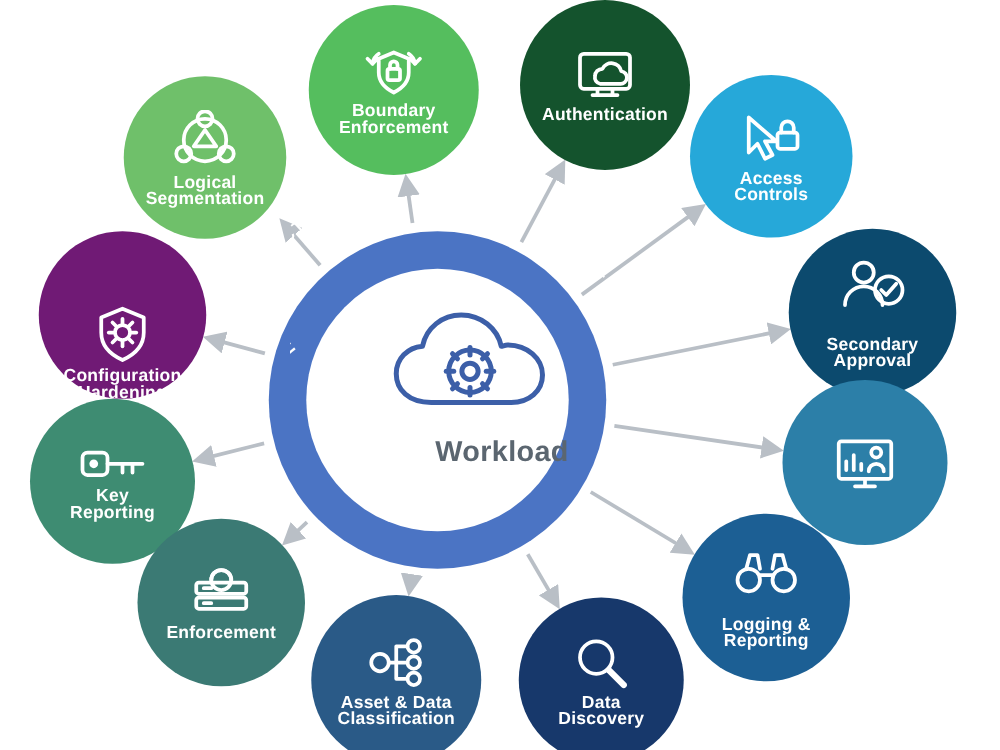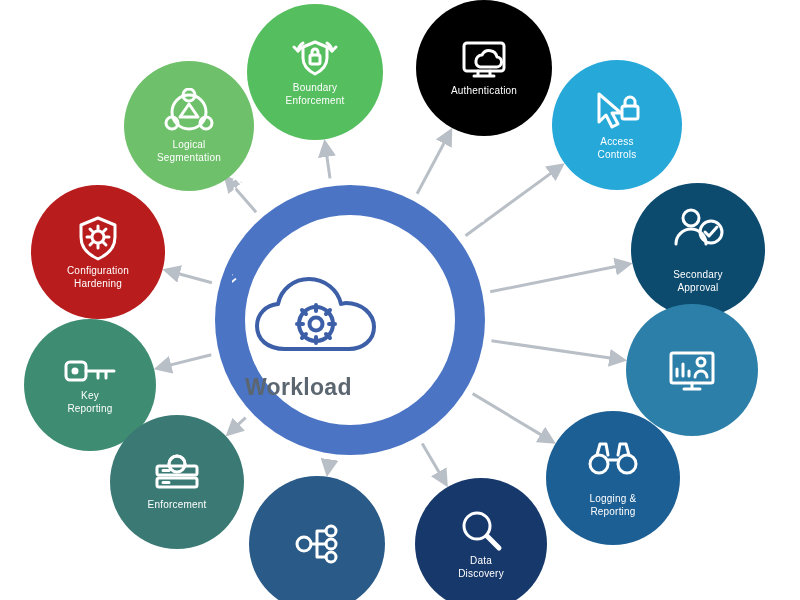--- a/index.html
+++ b/index.html
@@ -29,23 +29,23 @@
     color: #ffffff;
     text-align: center;
     box-sizing: border-box;
   }
   .bubble .icon {
     display: flex;
     align-items: center;
     justify-content: center;
   }
   .bubble .blabel {
-    font-size: 10px;
+    font-size: 14px;
     line-height: 12.5px;
-    font-weight: 400;
+    font-weight: 700;
     letter-spacing: 0.2px;
     padding: 0 6px;
     margin-top: 3px;
     white-space: pre-line;
   }
   
   #ring {
     position: absolute;
     left: 215px;
     top: 185px;
@@ -59,26 +59,26 @@
     left: 30px;
     top: 30px;
     width: 210px;
     height: 210px;
     border-radius: 50%;
     background: #ffffff;
   }
   #center-core {
     position: absolute;
     left: 245px;
-    top: 231px;
+    top: 204px;
     width: 210px;
     height: 210px;
     display: flex;
     flex-direction: column;
-    align-items: flex-start;
+    align-items: flex-end;
     justify-content: center;
   }
   #center-core .clabel {
     font-size: 23px;
     font-weight: 700;
     color: #5b6670;
     letter-spacing: 0.3px;
     margin-top: 4px;
   }
   .ring-text {
@@ -191,31 +191,31 @@
         <path d="M24,18 v-3 a3,3 0 0 1 6,0 v3" fill="none" stroke="#ffffff" stroke-width="3" stroke-linecap="round" stroke-linejoin="round"></path>
         <path d="M10,14 a11,11 0 0 1 5,-8" fill="none" stroke="#ffffff" stroke-width="3" stroke-linecap="round" stroke-linejoin="round"></path>
             <path d="M6,10 l4,4 l4,-4" fill="none" stroke="#ffffff" stroke-width="3" stroke-linecap="round" stroke-linejoin="round"></path>
         <path d="M44,14 a11,11 0 0 0 -5,-8" fill="none" stroke="#ffffff" stroke-width="3" stroke-linecap="round" stroke-linejoin="round"></path>
             <path d="M48,10 l-4,4 l-4,-4" fill="none" stroke="#ffffff" stroke-width="3" stroke-linecap="round" stroke-linejoin="round"></path>
       </svg>
         </span>
         <span class="blabel">Boundary
 Enforcement</span>
       </div>
-      <div class="bubble" style="left: 416px; top: 0px; width: 136px; height: 136px; background: #000000;">
+      <div class="bubble" style="left: 416px; top: 0px; width: 136px; height: 136px; background: #14532d;">
         <span class="icon">
           <svg width="52" height="44" viewBox="0 0 52 44">
         <rect x="6" y="5" width="40" height="28" rx="3" fill="none" stroke="#ffffff" stroke-width="3" stroke-linecap="round" stroke-linejoin="round"></rect>
         <path d="M20,33 v5 M32,33 v5 M16,38 h20" fill="none" stroke="#ffffff" stroke-width="3" stroke-linecap="round" stroke-linejoin="round"></path>
         <path d="M18,23 a6,6 0 0 1 6,-6 a8,8 0 0 1 15,2 a5,5 0 0 1 -1,10 H22 a5,5 0 0 1 -4,-6 z" fill="none" stroke="#ffffff" stroke-width="3" stroke-linecap="round" stroke-linejoin="round"></path>
       </svg>
         </span>
         <span class="blabel">Authentication</span>
       </div>
-      <div class="bubble" style="left: 124px; top: 61px; width: 130px; height: 130px; background: rgb(111, 192, 106);">
+      <div class="bubble" style="left: 99px; top: 61px; width: 130px; height: 130px; background: rgb(111, 192, 106);">
         <span class="icon">
           <svg width="52" height="48" viewBox="0 0 52 48">
         <circle cx="26" cy="24" r="17" fill="none" stroke="#ffffff" stroke-width="3" stroke-linecap="round" stroke-linejoin="round"></circle>
         <circle cx="26" cy="7" r="6" fill="none" stroke="#ffffff" stroke-width="3" stroke-linecap="round" stroke-linejoin="round"></circle>
         <circle cx="9" cy="35" r="6" fill="none" stroke="#ffffff" stroke-width="3" stroke-linecap="round" stroke-linejoin="round"></circle>
         <circle cx="43" cy="35" r="6" fill="none" stroke="#ffffff" stroke-width="3" stroke-linecap="round" stroke-linejoin="round"></circle>
         <path d="M26,16 l-9,13 h18 z" fill="none" stroke="#ffffff" stroke-width="3" stroke-linecap="round" stroke-linejoin="round"></path>
       </svg>
         </span>
         <span class="blabel">Logical
@@ -225,21 +225,21 @@
         <span class="icon">
           <svg width="52" height="44" viewBox="0 0 52 44">
         <path d="M8,5 L8,33 L15,26 L21,38 L27,35 L21,24 L30,24 Z" fill="none" stroke="#ffffff" stroke-width="3" stroke-linecap="round" stroke-linejoin="round"></path>
         <rect x="31" y="17" width="16" height="13" rx="2" fill="none" stroke="#ffffff" stroke-width="3" stroke-linecap="round" stroke-linejoin="round"></rect>
         <path d="M34,17 v-4 a5,5 0 0 1 10,0 v4" fill="none" stroke="#ffffff" stroke-width="3" stroke-linecap="round" stroke-linejoin="round"></path>
       </svg>
         </span>
         <span class="blabel">Access
 Controls</span>
       </div>
-      <div class="bubble" style="left: 31px; top: 185px; width: 134px; height: 134px; background: #b91c1c;">
+      <div class="bubble" style="left: 31px; top: 185px; width: 134px; height: 134px; background: #701a75; justify-content: flex-end;">
         <span class="icon">
           <svg width="48" height="48" viewBox="0 0 48 48">
         <path d="M24,4 L41,11 V23 C41,34 33,41 24,45 C15,41 7,34 7,23 V11 Z" fill="none" stroke="#ffffff" stroke-width="3" stroke-linecap="round" stroke-linejoin="round"></path>
         <circle cx="24" cy="23" r="6" fill="none" stroke="#ffffff" stroke-width="3" stroke-linecap="round" stroke-linejoin="round"></circle>
         <g stroke="#ffffff" stroke-width="3" stroke-linecap="round">
           <line x1="24" y1="12" x2="24" y2="16"></line>
               <line x1="24" y1="30" x2="24" y2="34"></line>
           <line x1="13" y1="23" x2="17" y2="23"></line>
               <line x1="31" y1="23" x2="35" y2="23"></line>
           <line x1="16" y1="15" x2="19" y2="18"></line>
@@ -314,20 +314,22 @@
       <div class="bubble" style="left: 249px; top: 476px; width: 136px; height: 136px; background: rgb(42, 90, 135);">
         <span class="icon">
           <svg width="48" height="44" viewBox="0 0 48 44">
         <circle cx="11" cy="22" r="7" fill="none" stroke="#ffffff" stroke-width="3" stroke-linecap="round" stroke-linejoin="round"></circle>
         <circle cx="38" cy="9" r="5" fill="none" stroke="#ffffff" stroke-width="3" stroke-linecap="round" stroke-linejoin="round"></circle>
         <circle cx="38" cy="22" r="5" fill="none" stroke="#ffffff" stroke-width="3" stroke-linecap="round" stroke-linejoin="round"></circle>
         <circle cx="38" cy="35" r="5" fill="none" stroke="#ffffff" stroke-width="3" stroke-linecap="round" stroke-linejoin="round"></circle>
         <path d="M18,22 h6 M24,22 V9 h9 M24,22 h9 M24,22 V35 h9" fill="none" stroke="#ffffff" stroke-width="3" stroke-linecap="round" stroke-linejoin="round"></path>
       </svg>
         </span>
+        <span class="blabel">Asset &amp; Data
+Classification</span>
       </div>
       <div class="bubble" style="left: 415px; top: 478px; width: 132px; height: 132px; background: rgb(23, 56, 107);">
         <span class="icon">
           <svg width="48" height="44" viewBox="0 0 48 44">
         <circle cx="20" cy="18" r="13" fill="none" stroke="#ffffff" stroke-width="3" stroke-linecap="round" stroke-linejoin="round"></circle>
         <path d="M30,28 L42,40" stroke="#ffffff" stroke-width="5" stroke-linecap="round" fill="none"></path>
       </svg>
         </span>
         <span class="blabel">Data
 Discovery</span>

